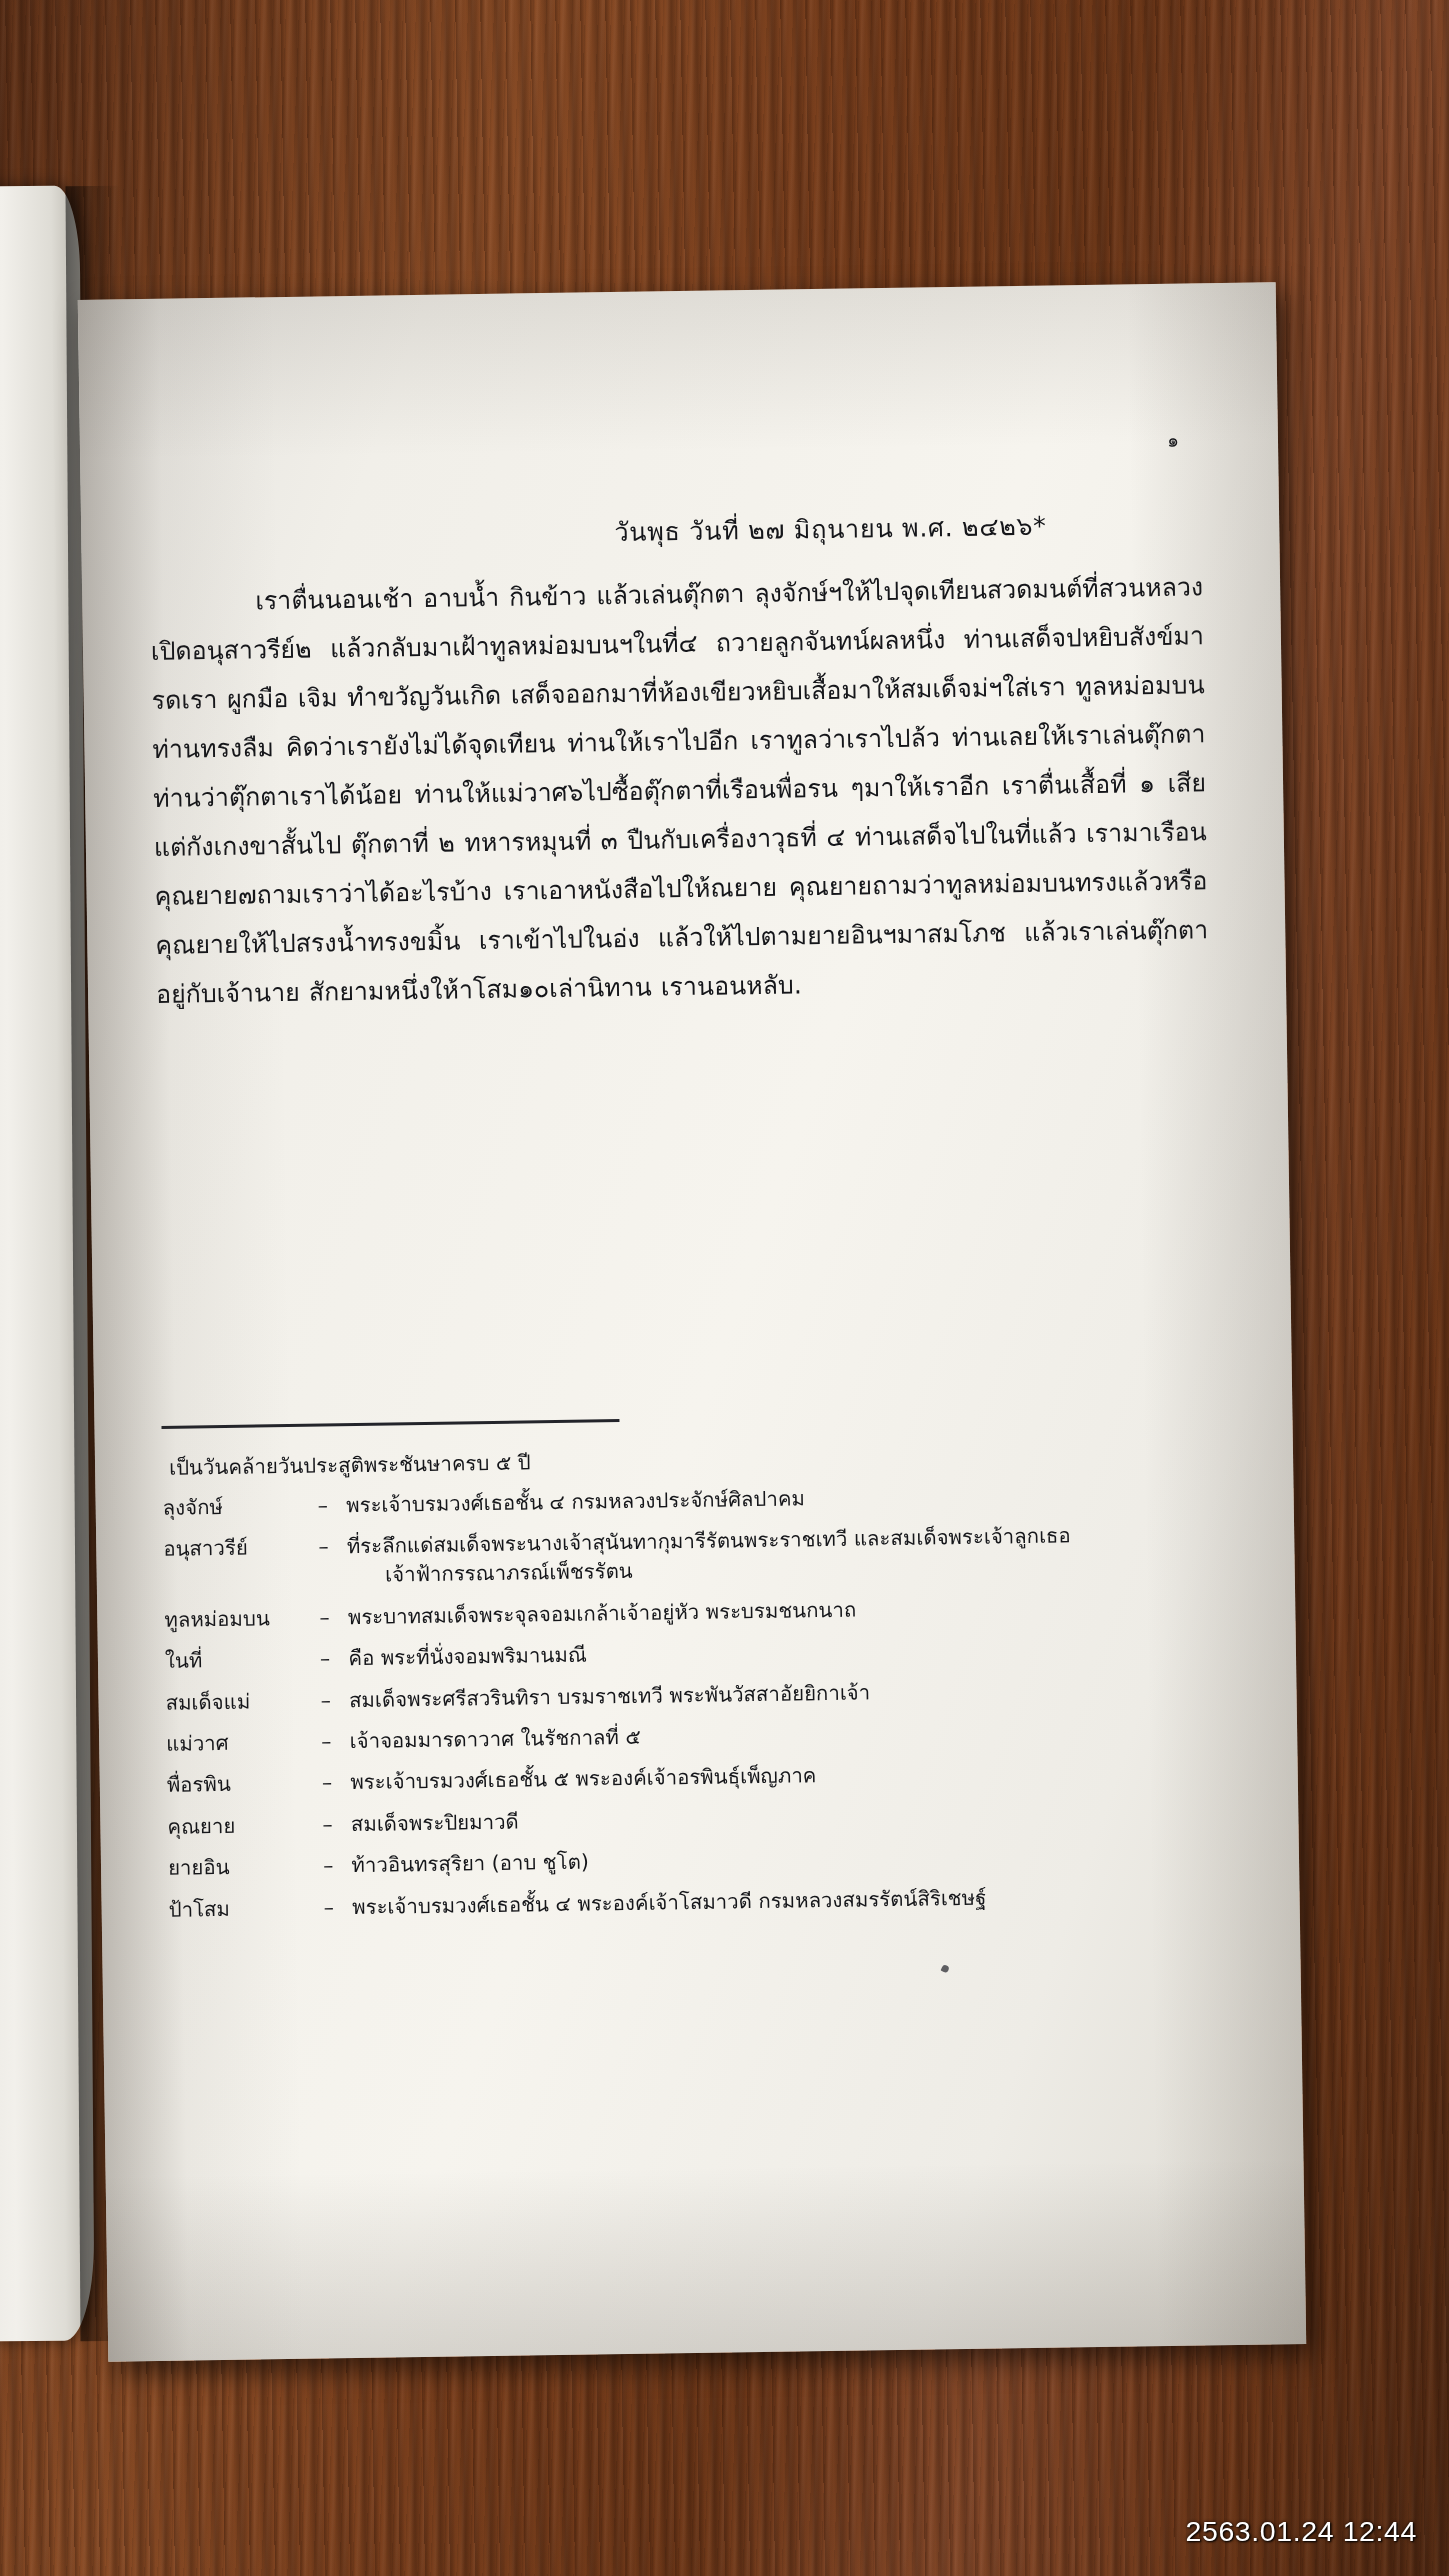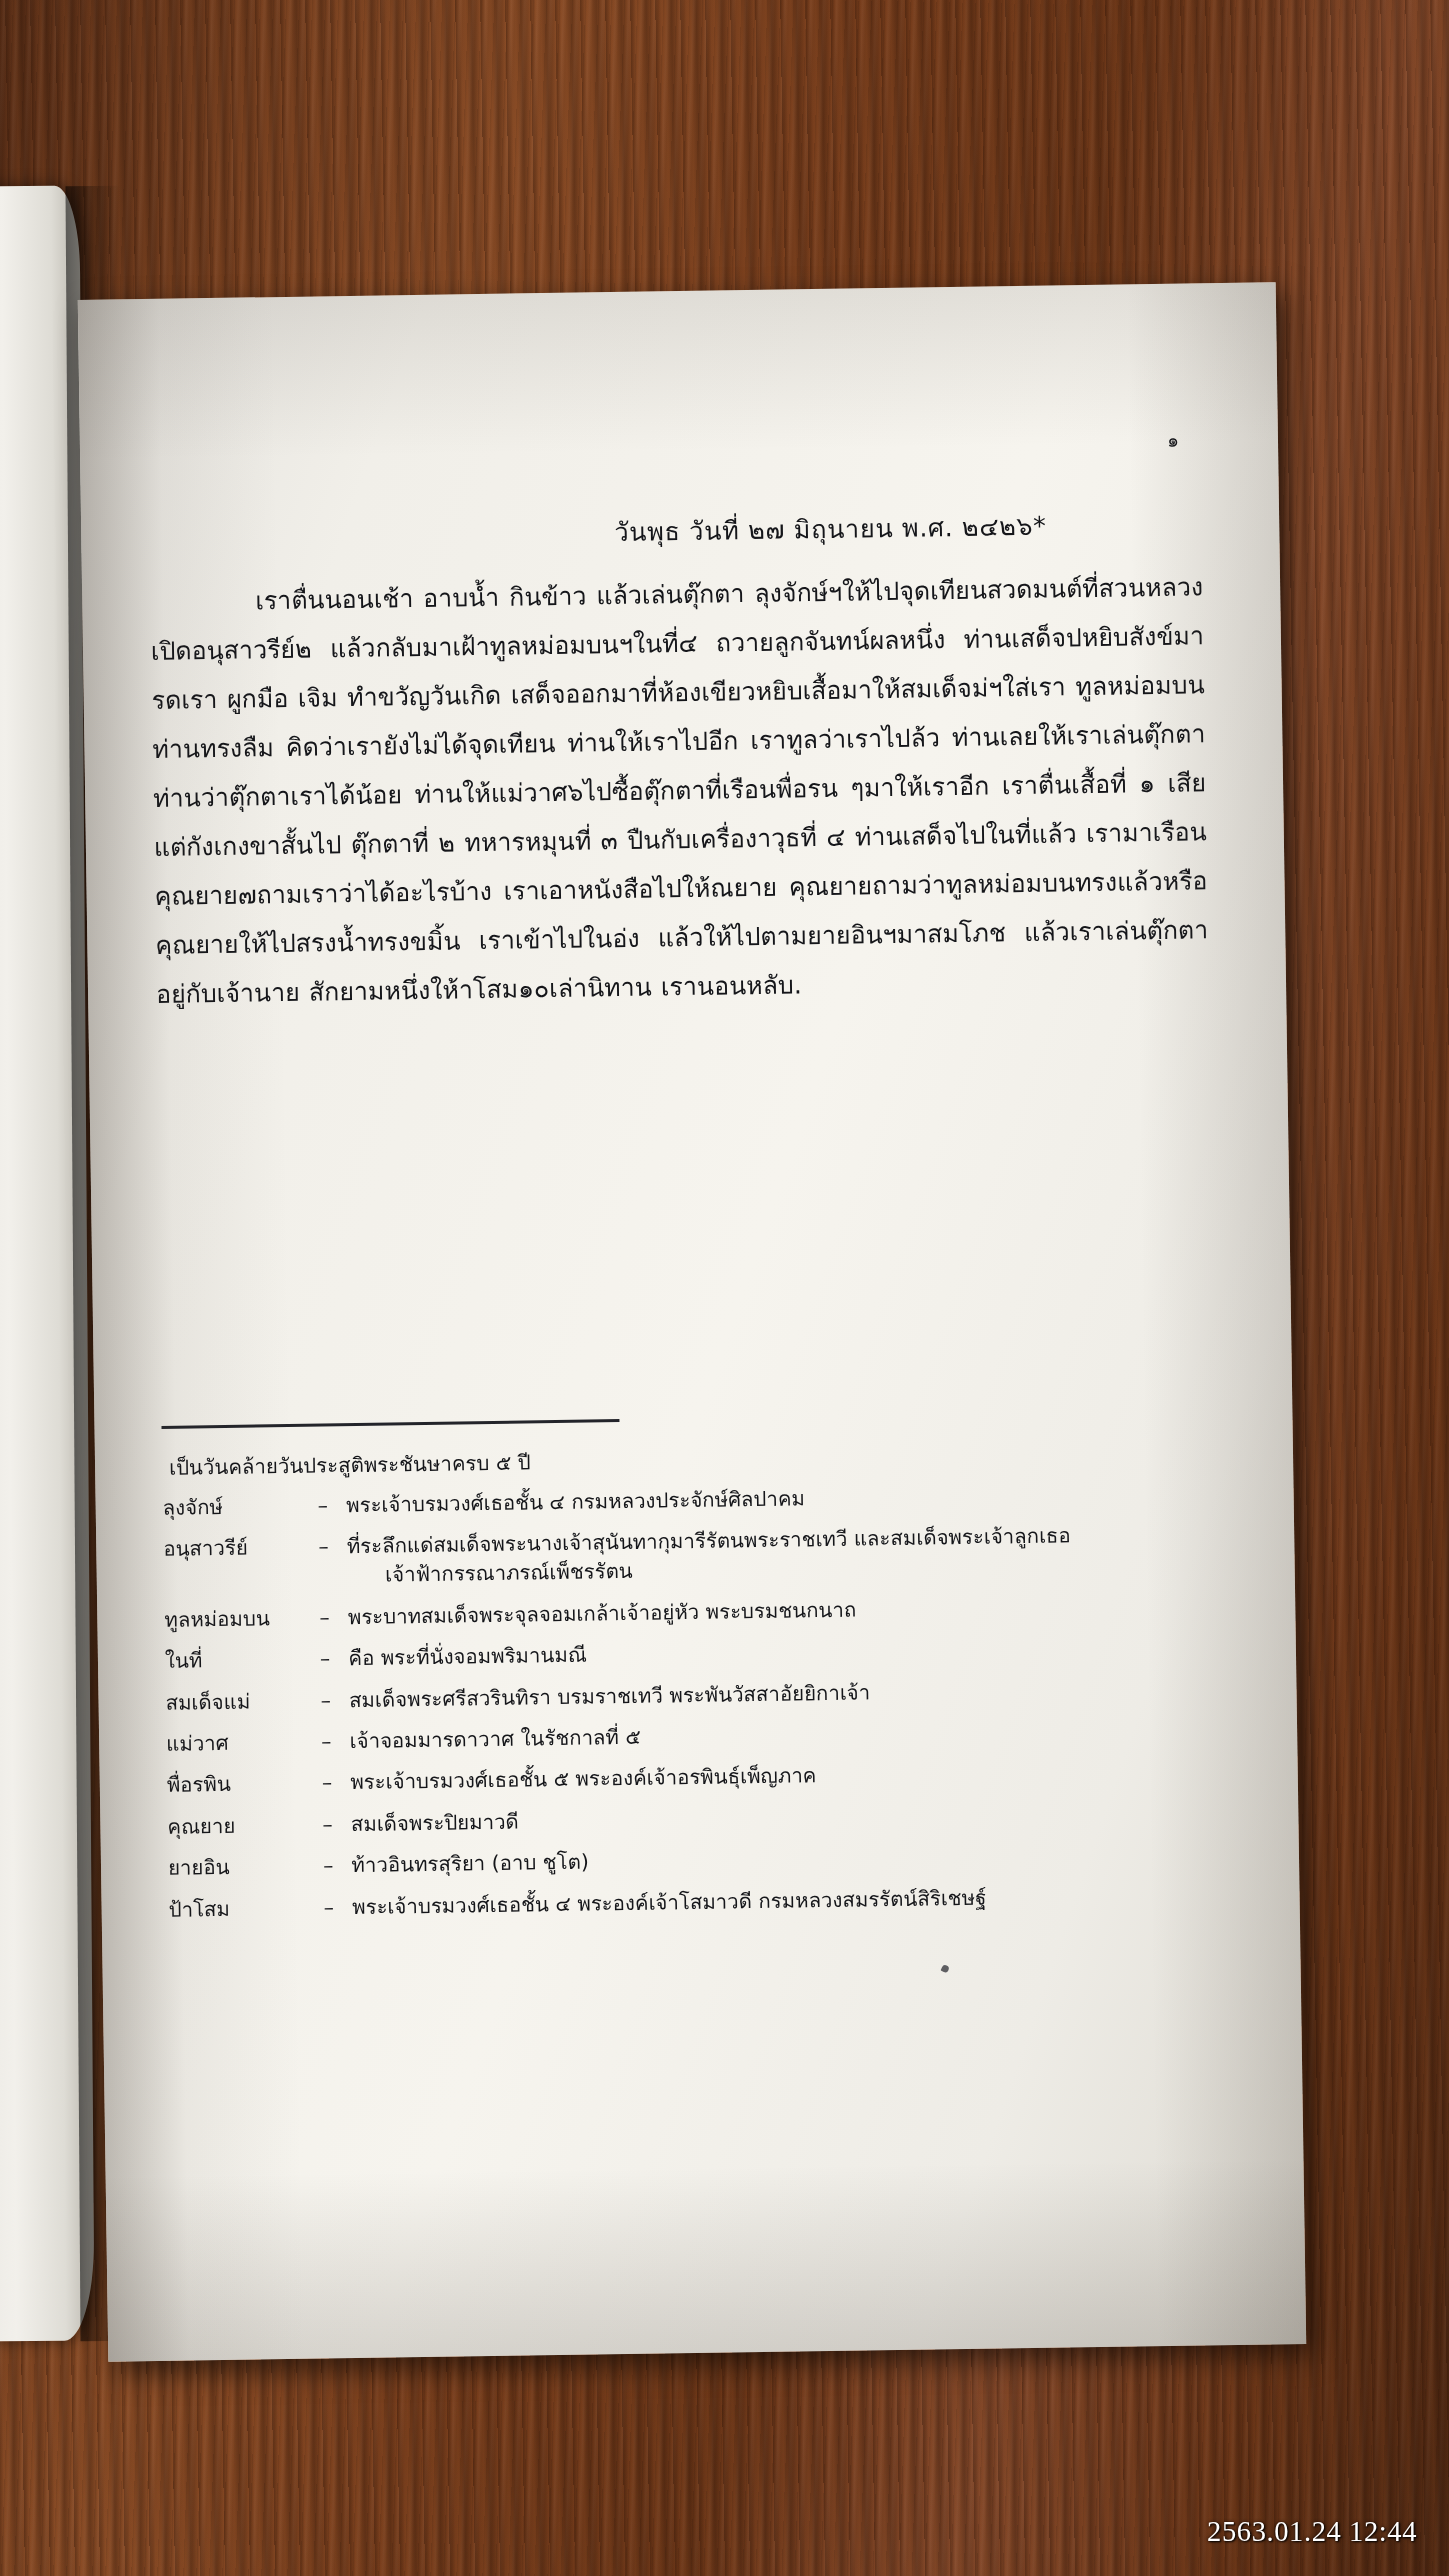--- a/index.html
+++ b/index.html
@@ -194,21 +194,21 @@
     transform: rotate(25deg);
     opacity: 0.8;
   }
 
   
   .timestamp {
     position: absolute;
     right: 32px;
     bottom: 28.5px;
     color: #ffffff;
-    font-family: Liberation Serif, serif;
+    font-family: Liberation Sans, sans-serif;
     font-size: 28.5px;
     letter-spacing: 0.6px;
     text-shadow: 0 0 3.7px rgba(0,0,0,0.85), 1.2px 1.2px 1.9px rgba(0,0,0,0.9);
   }
 </style>
 </head>
 <body>
 
 <div class="scene">
 

